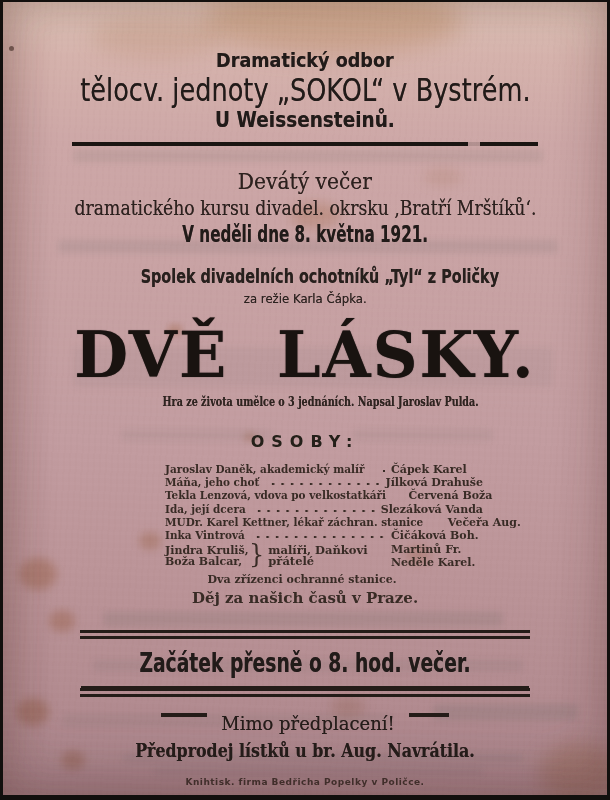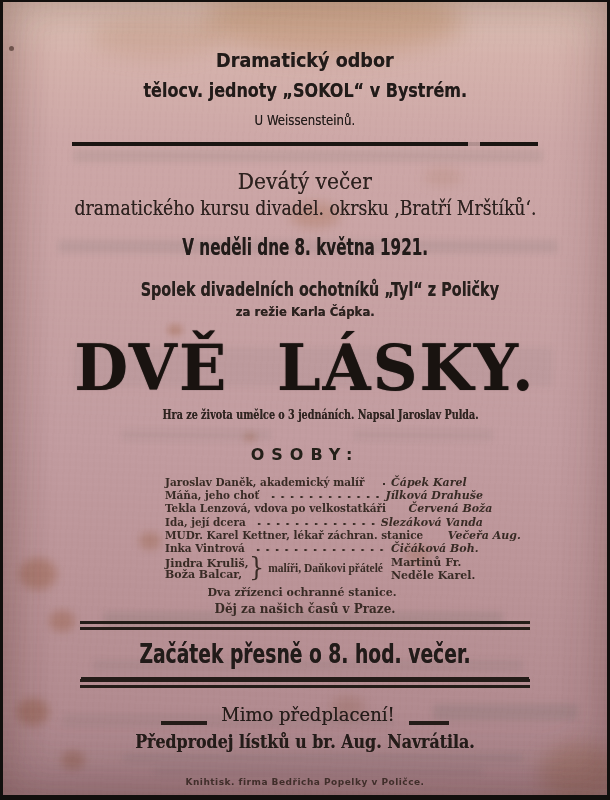--- a/index.html
+++ b/index.html
@@ -22,63 +22,63 @@
   }
   .stain{position:absolute;border-radius:50%;pointer-events:none;mix-blend-mode:multiply;}
   .ghost{position:absolute;border-radius:4px;filter:blur(3px);pointer-events:none;}
 
   .ink{color:#211b19;text-shadow:0 0 .5px rgba(20,10,5,.55);}
   .cond{display:inline-block;transform-origin:center center;white-space:nowrap;}
 
   .col{position:relative;text-align:center;}
 
   .h1{margin-top:46px;font-family:"DejaVu Sans",sans-serif;font-weight:bold;font-size:20px;line-height:24px;}
-  .h2{font-family:"DejaVu Sans",sans-serif;font-weight:bold;font-size:20px;line-height:31px;margin-top:3px;}
-  .h3{font-family:"DejaVu Sans",sans-serif;font-weight:normal;font-size:14px;line-height:22px;margin-top:3px;}
+  .h2{font-family:"DejaVu Sans",sans-serif;font-weight:normal;font-size:32px;line-height:31px;margin-top:3px;}
+  .h3{font-family:"DejaVu Sans",sans-serif;font-weight:bold;font-size:22px;line-height:22px;margin-top:3px;}
 
   .rule1{height:4px;width:466px;margin:11px auto 0;
     background:linear-gradient(90deg,#1b1512 0 85%,rgba(27,21,18,.15) 85% 87.5%,#1b1512 87.5% 100%);}
   .rule-thin{height:2.5px;width:448px;margin:0 auto;background:#241c18;}
   .rule-double{width:450px;margin:0 auto;}
   .rule-double .l{height:2.5px;background:#241c18;}
   .rule-double .l + .l{margin-top:3.5px;}
 
   .ev1{margin-top:22px;font-size:22px;line-height:27px;color:#2c211e;}
   .ev2{font-size:20px;line-height:26px;color:#2c211e;}
-  .date{margin-top:13px;font-family:"DejaVu Sans",sans-serif;font-weight:bold;font-size:23px;line-height:26px;}
+  .date{font-family:"DejaVu Sans",sans-serif;font-weight:bold;font-size:23px;line-height:26px;}
   .company{margin-top:17px;font-family:"DejaVu Sans",sans-serif;font-weight:600;font-size:20px;line-height:24px;color:#27201d;padding-left:30px;}
-  .direction{margin-top:3px;font-family:"DejaVu Sans",sans-serif;font-weight:bold;font-size:13px;line-height:16px;color:#2b221f;}
+  .direction{margin-top:3px;font-family:"DejaVu Sans",sans-serif;font-weight:normal;font-size:13px;line-height:16px;color:#2b221f;}
 
   .title{margin-top:12px;font-family:"DejaVu Serif",serif;font-weight:bold;font-size:64px;line-height:72px;
     letter-spacing:2px;word-spacing:26px;color:#191310;text-shadow:0 0 1px rgba(15,8,4,.6);}
   .subtitle{margin-top:4px;font-weight:bold;font-size:12px;line-height:15px;color:#2e2420;padding-left:32px;}
 
   .osoby{margin-top:22px;font-family:"DejaVu Sans",sans-serif;font-weight:600;font-size:16px;letter-spacing:7px;color:#242019;}
 
   .cast{width:318px;margin:12px 0 0 162px;font-size:11px;font-weight:bold;color:#382b25;text-align:left;}
   .cast-row{display:flex;align-items:baseline;line-height:13.2px;white-space:nowrap;}
   .cast-row .role{flex:0 0 auto;transform:scaleX(.95);transform-origin:left center;}
   .cast-row .leader{flex:1 1 4px;height:9px;margin:0 6px 0 5px;
     background-image:radial-gradient(circle at 4px 7px,#3a2c26 1.2px,transparent 1.5px);
     background-size:9.5px 9px;background-repeat:repeat-x;}
-  .cast-row .actor{flex:0 0 92px;font-style:italic;}
+  .cast-row .actor{flex:0 0 92px;}
   .cast-group{display:flex;align-items:center;margin-top:1px;line-height:11.5px;}
   .cast-group .names{flex:0 0 84px;}
   .cast-group .brace{flex:0 0 12px;font-size:24px;font-weight:normal;color:#382b25;transform:scaleY(1.05);}
-  .cast-group .label{flex:1 1 auto;padding-left:4px;font-size:11.5px;font-family:Liberation Serif, serif;}
+  .cast-group .label{flex:1 1 auto;padding-left:4px;font-size:11.5px;}
   .cast-group .actors{flex:0 0 92px;line-height:13px;}
   .cast-note1{margin-top:4px;text-align:center;transform:translateX(-22px);font-size:11px;font-weight:bold;color:#382b25;}
-  .cast-note2{margin-top:3px;text-align:center;font-size:12px;font-weight:bold;color:#382b25;}
-
-  .sec-start{margin-top:5px;}
+  .cast-note2{margin-top:3px;text-align:center;font-size:15px;font-weight:bold;color:#382b25;}
+
+  .sec-start{margin-top:23px;}
   .start{margin:9px 0 8px;font-family:"DejaVu Sans",sans-serif;font-weight:bold;font-size:26px;line-height:30px;}
   .prices{margin:8px 0 9px;font-size:15px;line-height:20px;color:#231b18;white-space:nowrap;}
   .prices .plabel{font-size:17px;letter-spacing:1px;}
 
-  .mimo{margin-top:16px;display:flex;align-items:flex-end;justify-content:center;gap:14px;font-size:18px;color:#241c19;}
+  .mimo{margin-top:16px;display:flex;align-items:flex-start;justify-content:center;gap:14px;font-size:18px;color:#241c19;}
   .mimo .bar{display:inline-block;height:4px;background:#241c18;}
   .mimo .bar.left{width:46px;}
   .mimo .bar.right{width:40px;}
   .presale{margin-top:6px;font-size:18px;font-weight:600;color:#241c19;}
 
   .imprint{position:absolute;left:0;right:0;bottom:8px;text-align:center;
     font-family:"DejaVu Sans",sans-serif;font-weight:bold;font-size:9px;color:rgba(45,32,26,.82);
     filter:blur(.4px);letter-spacing:.5px;}
 </style>
 </head>

